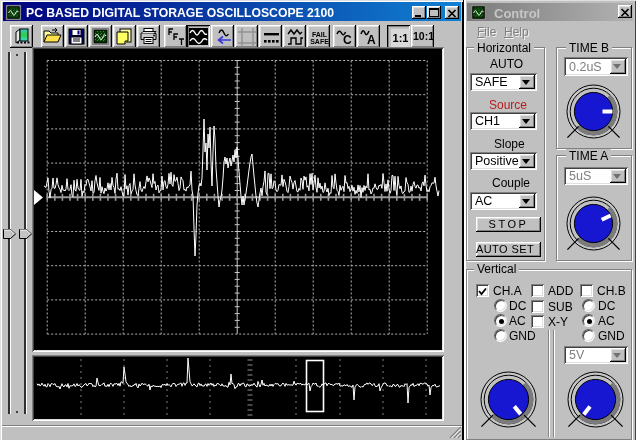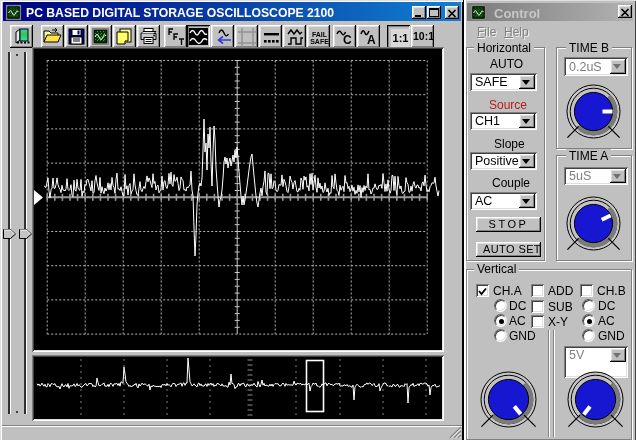--- a/index.html
+++ b/index.html
@@ -399,21 +399,21 @@
         </div>
 </div>
   <span class="ab" style="left:29px;top:176px;font-size:12px;color:#000;white-space:nowrap">Couple</span>
   <div class="ab fld" style="left:7px;top:192px;width:67px;height:18px">
 <span class="ab" style="left:5px;top:2px;font-size:12.5px;color:#000;white-space:nowrap">AC</span>
 <div class="ab raised" style="right:2px;top:2px;width:16px;height:14px">
           <span class="ab" style="left:3px;top:5px;width:0;height:0;border:4.5px solid transparent;border-top:5.5px solid #000;border-bottom:none"></span>
         </div>
 </div>
   <div class="ab raised" style="left:13px;top:217px;width:65px;height:15px;text-align:center;font-size:11px;letter-spacing:2.5px;line-height:14px">STOP</div>
-  <div class="ab raised" style="left:13px;top:242px;width:65px;height:15px;text-align:right;font-size:11px;letter-spacing:0.4px;line-height:14px">AUTO SET</div>
+  <div class="ab raised" style="left:13px;top:242px;width:65px;height:15px;text-align:left;font-size:11px;letter-spacing:0.4px;line-height:14px">AUTO SET</div>
 
   <div class="ab gb" style="left:93px;top:47px;width:76px;height:102px"></div>
   <span class="ab" style="left:103px;top:41px;font-size:12px;background:#c0c0c0;padding:0 3px;white-space:nowrap;z-index:3">TIME B</span>
   <div class="ab fld" style="left:101px;top:57px;width:64px;height:19px">
 <span class="ab" style="left:5px;top:3px;font-size:12.5px;color:#808080;white-space:nowrap">0.2uS</span>
 <div class="ab raised" style="right:2px;top:2px;width:16px;height:15px">
           <span class="ab" style="left:3px;top:5px;width:0;height:0;border:4.5px solid transparent;border-top:5.5px solid #707070;border-bottom:none"></span>
         </div>
 </div>
   <svg class="ab" style="left:103px;top:84px" width="55" height="55" viewBox="0 0 55 55">
@@ -471,21 +471,21 @@
   <div class="ab fld" style="left:68px;top:315px;width:13px;height:13px"></div>
       <span class="ab" style="left:85px;top:315px;font-size:12px;color:#000;white-space:nowrap">X-Y</span>
   <span class="ab" style="left:119px;top:314px;width:13px;height:13px;border-radius:50%;background:#fff;border:1px solid #606060;border-bottom-color:#fff;border-right-color:#eee;box-shadow:inset 1px 1px 0 #404040, inset -1px -1px 0 #dfdfdf">
         <span class="ab" style="left:4px;top:4px;width:5px;height:5px;border-radius:50%;background:#000"></span>
       </span>
       <span class="ab" style="left:135px;top:314px;font-size:12px;color:#000;white-space:nowrap">AC</span>
   <span class="ab" style="left:31px;top:329px;width:13px;height:13px;border-radius:50%;background:#fff;border:1px solid #606060;border-bottom-color:#fff;border-right-color:#eee;box-shadow:inset 1px 1px 0 #404040, inset -1px -1px 0 #dfdfdf"></span>
       <span class="ab" style="left:46px;top:329px;font-size:12px;color:#000;white-space:nowrap">GND</span>
   <span class="ab" style="left:119px;top:329px;width:13px;height:13px;border-radius:50%;background:#fff;border:1px solid #606060;border-bottom-color:#fff;border-right-color:#eee;box-shadow:inset 1px 1px 0 #404040, inset -1px -1px 0 #dfdfdf"></span>
       <span class="ab" style="left:135px;top:329px;font-size:12px;color:#000;white-space:nowrap">GND</span>
-  <div class="ab fld" style="left:101px;top:346px;width:64px;height:32px">
+  <div class="ab fld" style="left:101px;top:346px;width:64px;height:18px">
 <span class="ab" style="left:5px;top:2px;font-size:12.5px;color:#808080;white-space:nowrap">5V</span>
 <div class="ab raised" style="right:2px;top:2px;width:16px;height:14px">
           <span class="ab" style="left:3px;top:5px;width:0;height:0;border:4.5px solid transparent;border-top:5.5px solid #707070;border-bottom:none"></span>
         </div>
 </div>
   <svg class="ab" style="left:17px;top:371px" width="57" height="57" viewBox="0 0 57 57">
 <circle cx="28.5" cy="28.5" r="27.5" fill="#c6c6c6" stroke="#000"></circle>
 <circle cx="28.5" cy="28.5" r="24.3" fill="#c2c2c2" stroke="#000"></circle>
 <circle cx="28.5" cy="28.5" r="21.9" fill="none" stroke="#7b7b7b" stroke-width="6" stroke-dasharray="68.8 68.8" transform="rotate(-45 28.5 28.5)"></circle>
 <circle cx="28.5" cy="28.5" r="20.1" fill="#1717d2" stroke="#000"></circle>

